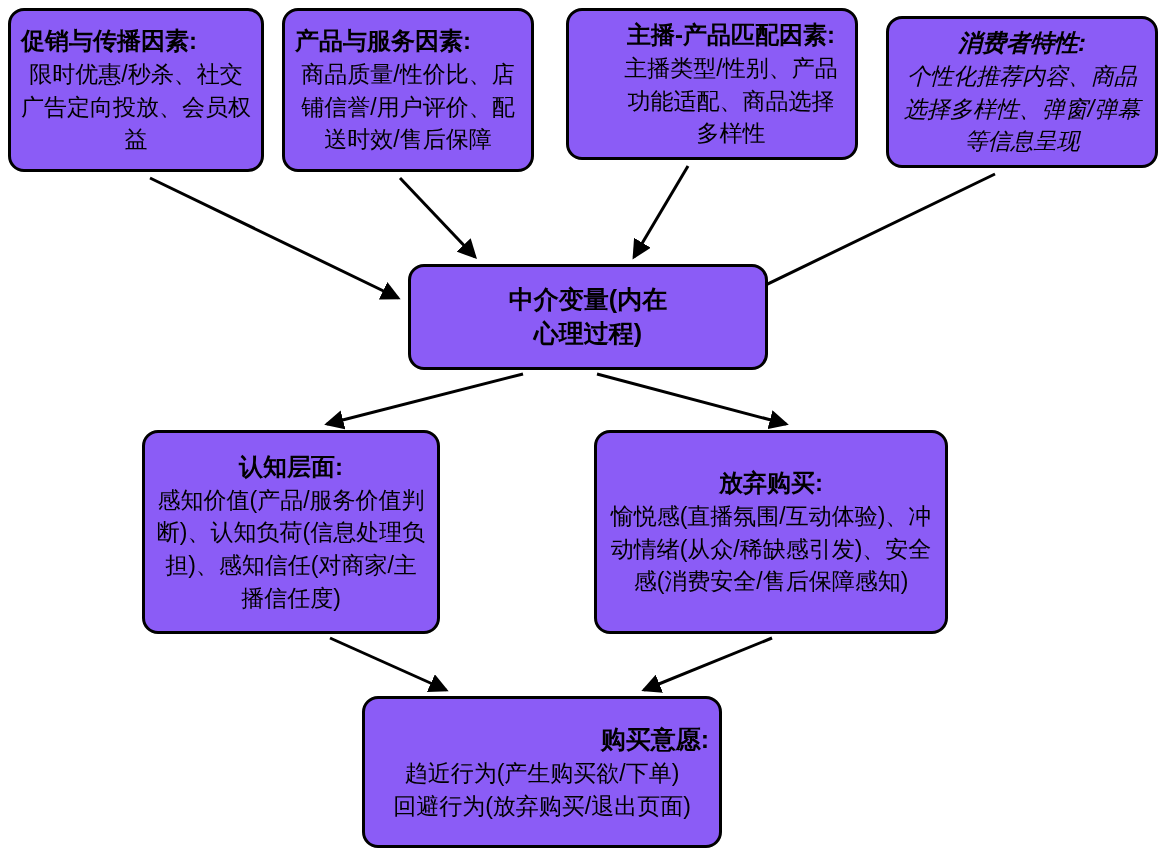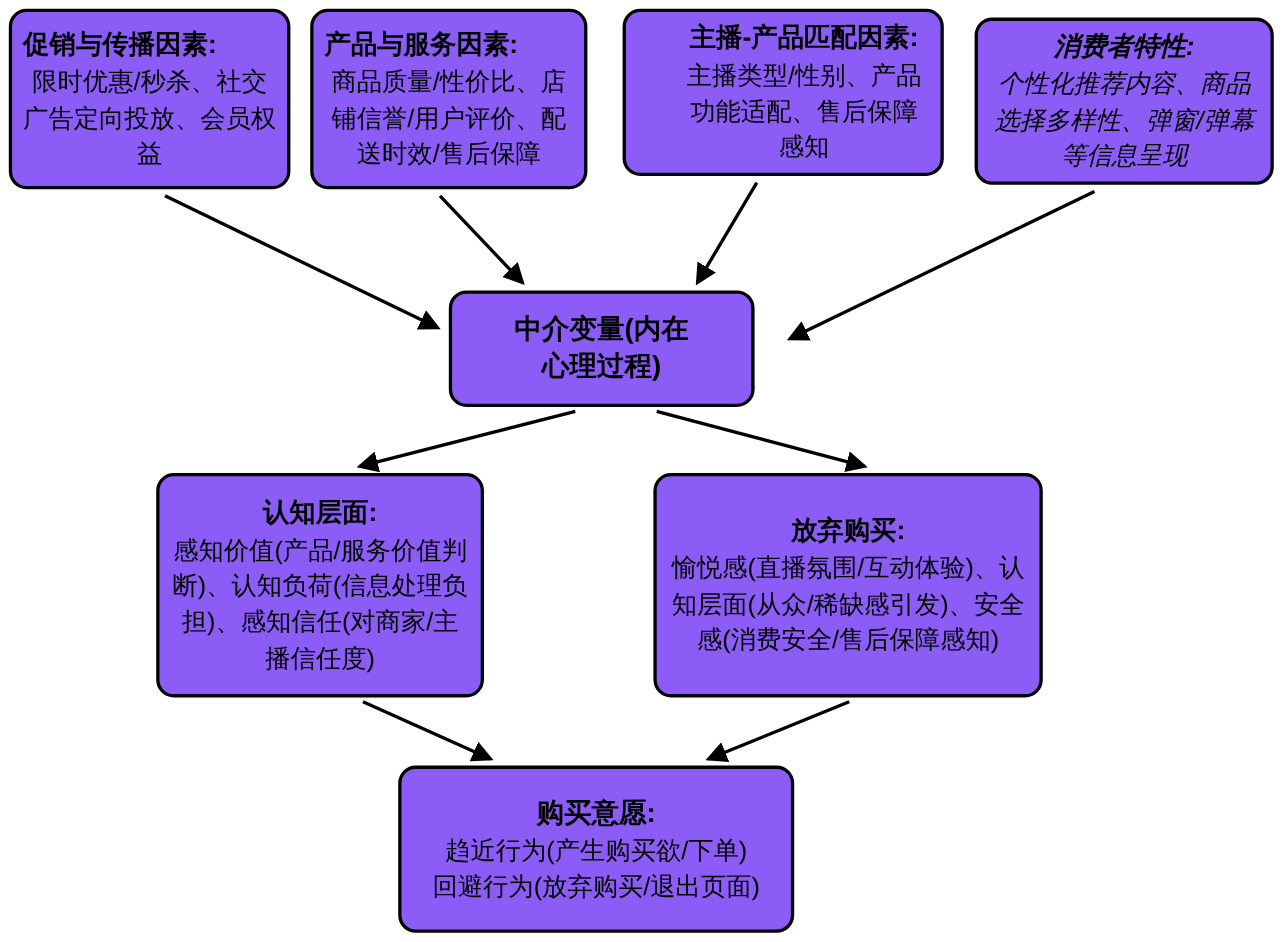--- a/index.html
+++ b/index.html
@@ -39,21 +39,21 @@
     font-size: 24px;
     line-height: 1.42;
     white-space: nowrap;
   }
   .box-title.left { text-align: left; white-space: normal; }
   .box-body {
     font-size: 23px;
     line-height: 1.42;
   }
   .mediator .box-title { font-size: 25px; line-height: 1.35; }
-  .purchase .box-title { font-size: 25px; }
+  .purchase .box-title { font-size: 25px; text-align: right; }
 </style>
 </head>
 <body>
 
 <div class="canvas">
 
   <svg class="arrows" viewBox="0 0 1169 856" xmlns="http://www.w3.org/2000/svg">
     <defs>
       <marker id="arrow" viewBox="0 0 10 10" refX="8.5" refY="5" markerWidth="6.5" markerHeight="6.5" orient="auto-start-reverse">
         <path d="M0,0 L10,5 L0,10 z" fill="#000000"></path>
@@ -74,41 +74,41 @@
     <div class="box-body">限时优惠/秒杀、社交广告定向投放、会员权益</div>
   </div>
 
   <div class="box" style="left:282px; top:8px; width:252px; height:164px;">
     <div class="box-title left">产品与服务因素:</div>
     <div class="box-body">商品质量/性价比、店铺信誉/用户评价、配送时效/售后保障</div>
   </div>
 
   <div class="box" style="left:566px; top:8px; width:292px; height:152px;padding-left:48px;">
     <div class="box-title">主播-产品匹配因素:</div>
-    <div class="box-body">主播类型/性别、产品功能适配、售后保障感知</div>
+    <div class="box-body">主播类型/性别、产品功能适配、商品选择多样性</div>
   </div>
 
   <div class="box" style="left:886px; top:16px; width:272px; height:152px;font-style:italic;">
     <div class="box-title">消费者特性:</div>
     <div class="box-body">个性化推荐内容、商品选择多样性、弹窗/弹幕等信息呈现</div>
   </div>
 
-  <div class="box mediator" style="left:408px; top:264px; width:278px; height:106px;">
+  <div class="box mediator" style="left:408px; top:264px; width:360px; height:106px;">
     <div class="box-title">中介变量(内在</div>
     <div class="box-title">心理过程)</div>
   </div>
 
   <div class="box" style="left:142px; top:430px; width:298px; height:204px;">
     <div class="box-title">认知层面:</div>
     <div class="box-body">感知价值(产品/服务价值判断)、认知负荷(信息处理负担)、感知信任(对商家/主播信任度)</div>
   </div>
 
   <div class="box" style="left:594px; top:430px; width:354px; height:204px;">
     <div class="box-title">放弃购买:</div>
-    <div class="box-body">愉悦感(直播氛围/互动体验)、认知层面(从众/稀缺感引发)、安全感(消费安全/售后保障感知)</div>
+    <div class="box-body">愉悦感(直播氛围/互动体验)、冲动情绪(从众/稀缺感引发)、安全感(消费安全/售后保障感知)</div>
   </div>
 
   <div class="box purchase" style="left:362px; top:696px; width:360px; height:152px;">
     <div class="box-title">购买意愿:</div>
     <div class="box-body">趋近行为(产生购买欲/下单)</div>
     <div class="box-body">回避行为(放弃购买/退出页面)</div>
   </div>
 
 </div>
 

